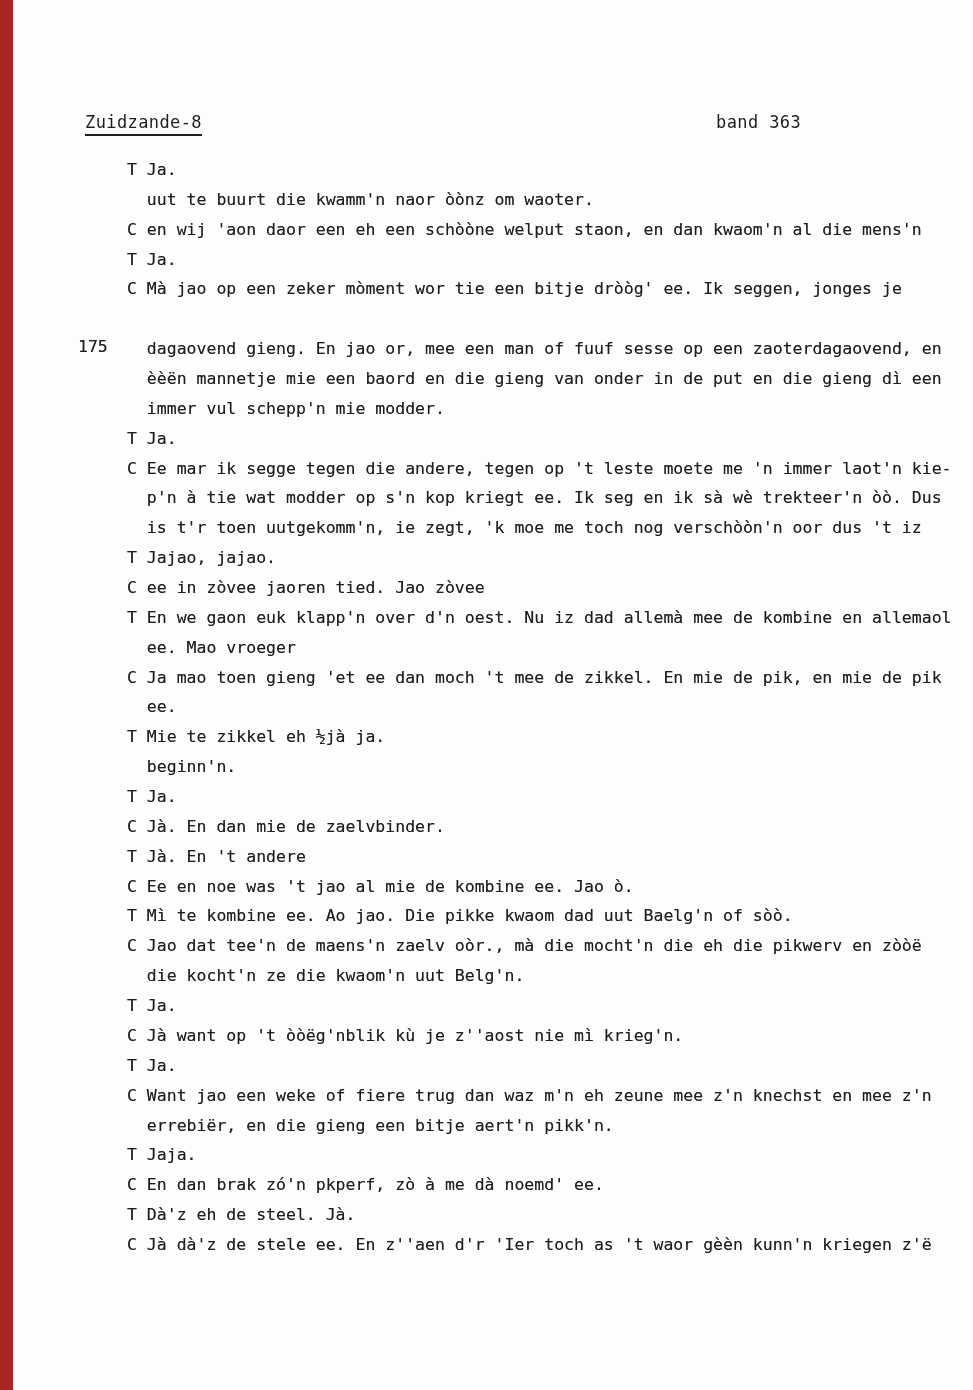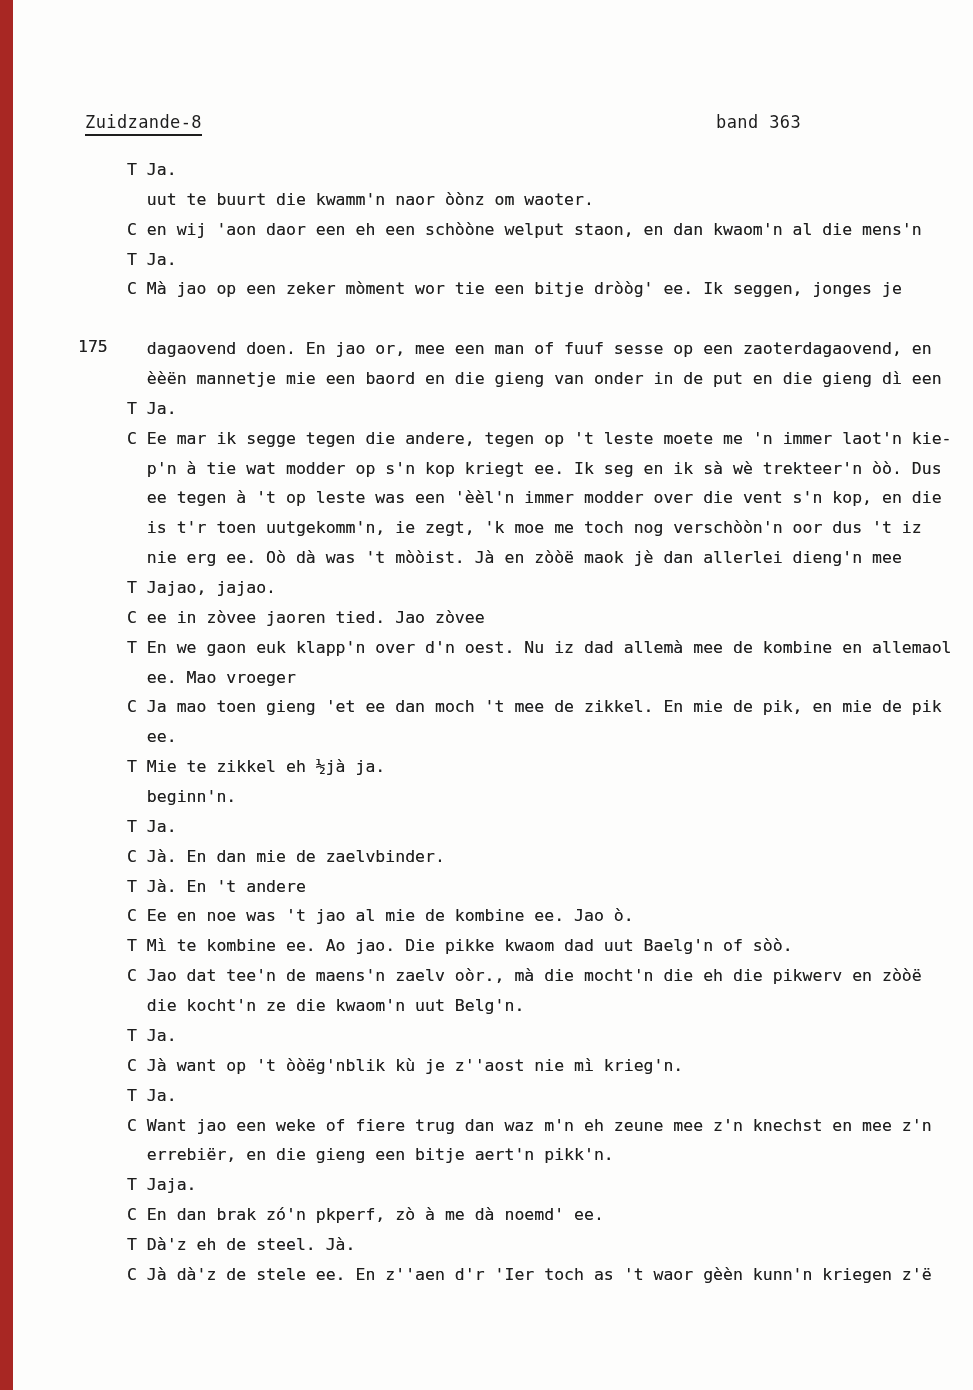--- a/index.html
+++ b/index.html
@@ -76,28 +76,27 @@
     <span class="band">band 363</span>
   </div>
 
   <div class="transcript">
       <div class="line"><span>T Ja.</span></div>
       <div class="line"><span>  uut te buurt die kwamm'n naor òònz om waoter.</span></div>
       <div class="line"><span>C en wij 'aon daor een eh een schòòne welput staon, en dan kwaom'n al die mens'n</span></div>
       <div class="line"><span>T Ja.</span></div>
       <div class="line"><span>C Mà jao op een zeker mòment wor tie een bitje dròòg' ee. Ik seggen, jonges je</span></div>
       <div class="line"><span class="lnum">175</span></div>
-      <div class="line"><span>  dagaovend doen. En jao or, mee een man of fuuf sesse op een zaoterdagaovend, en</span></div>
+      <div class="line"><span>  dagaovend gieng. En jao or, mee een man of fuuf sesse op een zaoterdagaovend, en</span></div>
       <div class="line"><span>  èèën mannetje mie een baord en die gieng van onder in de put en die gieng dì een</span></div>
+      <div class="line"><span>  immer vul schepp'n mie modder.</span></div>
       <div class="line"><span>T Ja.</span></div>
       <div class="line"><span>C Ee mar ik segge tegen die andere, tegen op 't leste moete me 'n immer laot'n kie-</span></div>
       <div class="line"><span>  p'n à tie wat modder op s'n kop kriegt ee. Ik seg en ik sà wè trekteer'n òò. Dus</span></div>
-      <div class="line"><span>  ee tegen à 't op leste was een 'èèl'n immer modder over die vent s'n kop, en die</span></div>
       <div class="line"><span>  is t'r toen uutgekomm'n, ie zegt, 'k moe me toch nog verschòòn'n oor dus 't iz</span></div>
-      <div class="line"><span>  nie erg ee. Oò dà was 't mòòist. Jà en zòòë maok jè dan allerlei dieng'n mee</span></div>
       <div class="line"><span>T Jajao, jajao.</span></div>
       <div class="line"><span>C ee in zòvee jaoren tied. Jao zòvee</span></div>
       <div class="line"><span>T En we gaon euk klapp'n over d'n oest. Nu iz dad allemà mee de kombine en allemaol</span></div>
       <div class="line"><span>  ee. Mao vroeger</span></div>
       <div class="line"><span>C Ja mao toen gieng 'et ee dan moch 't mee de zikkel. En mie de pik, en mie de pik</span></div>
       <div class="line"><span>  ee.</span></div>
       <div class="line"><span>T Mie te zikkel eh ½jà ja.</span></div>
       <div class="line"><span>  beginn'n.</span></div>
       <div class="line"><span>T Ja.</span></div>
       <div class="line"><span>C Jà. En dan mie de zaelvbinder.</span></div>

